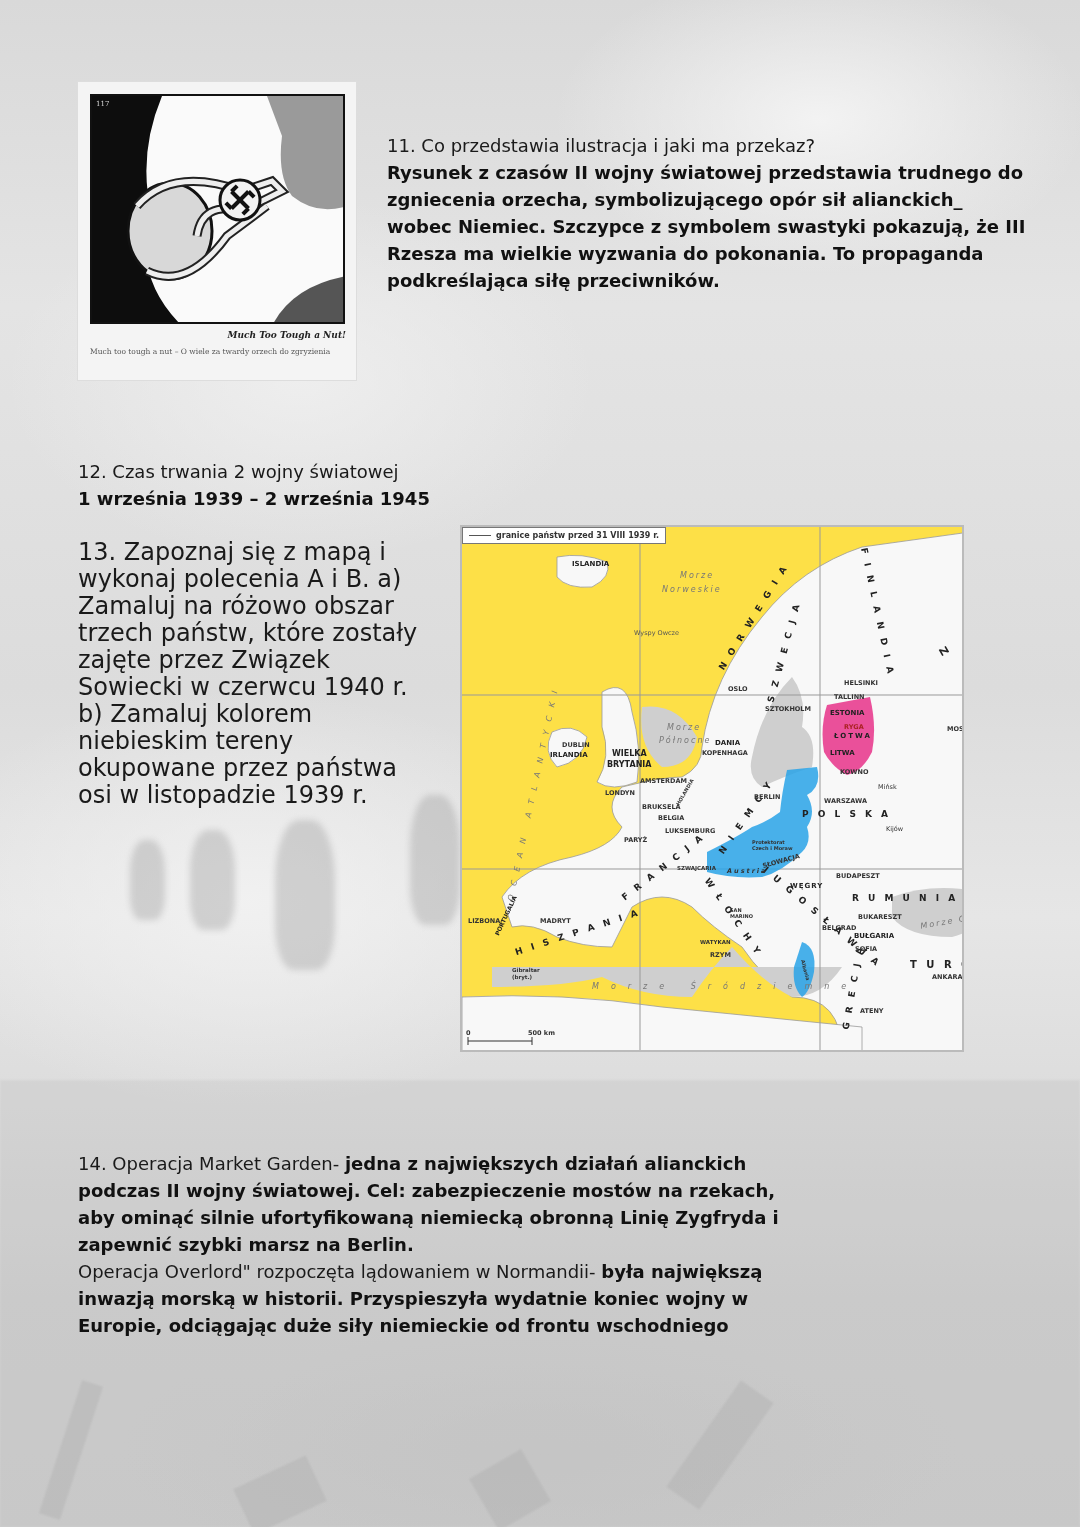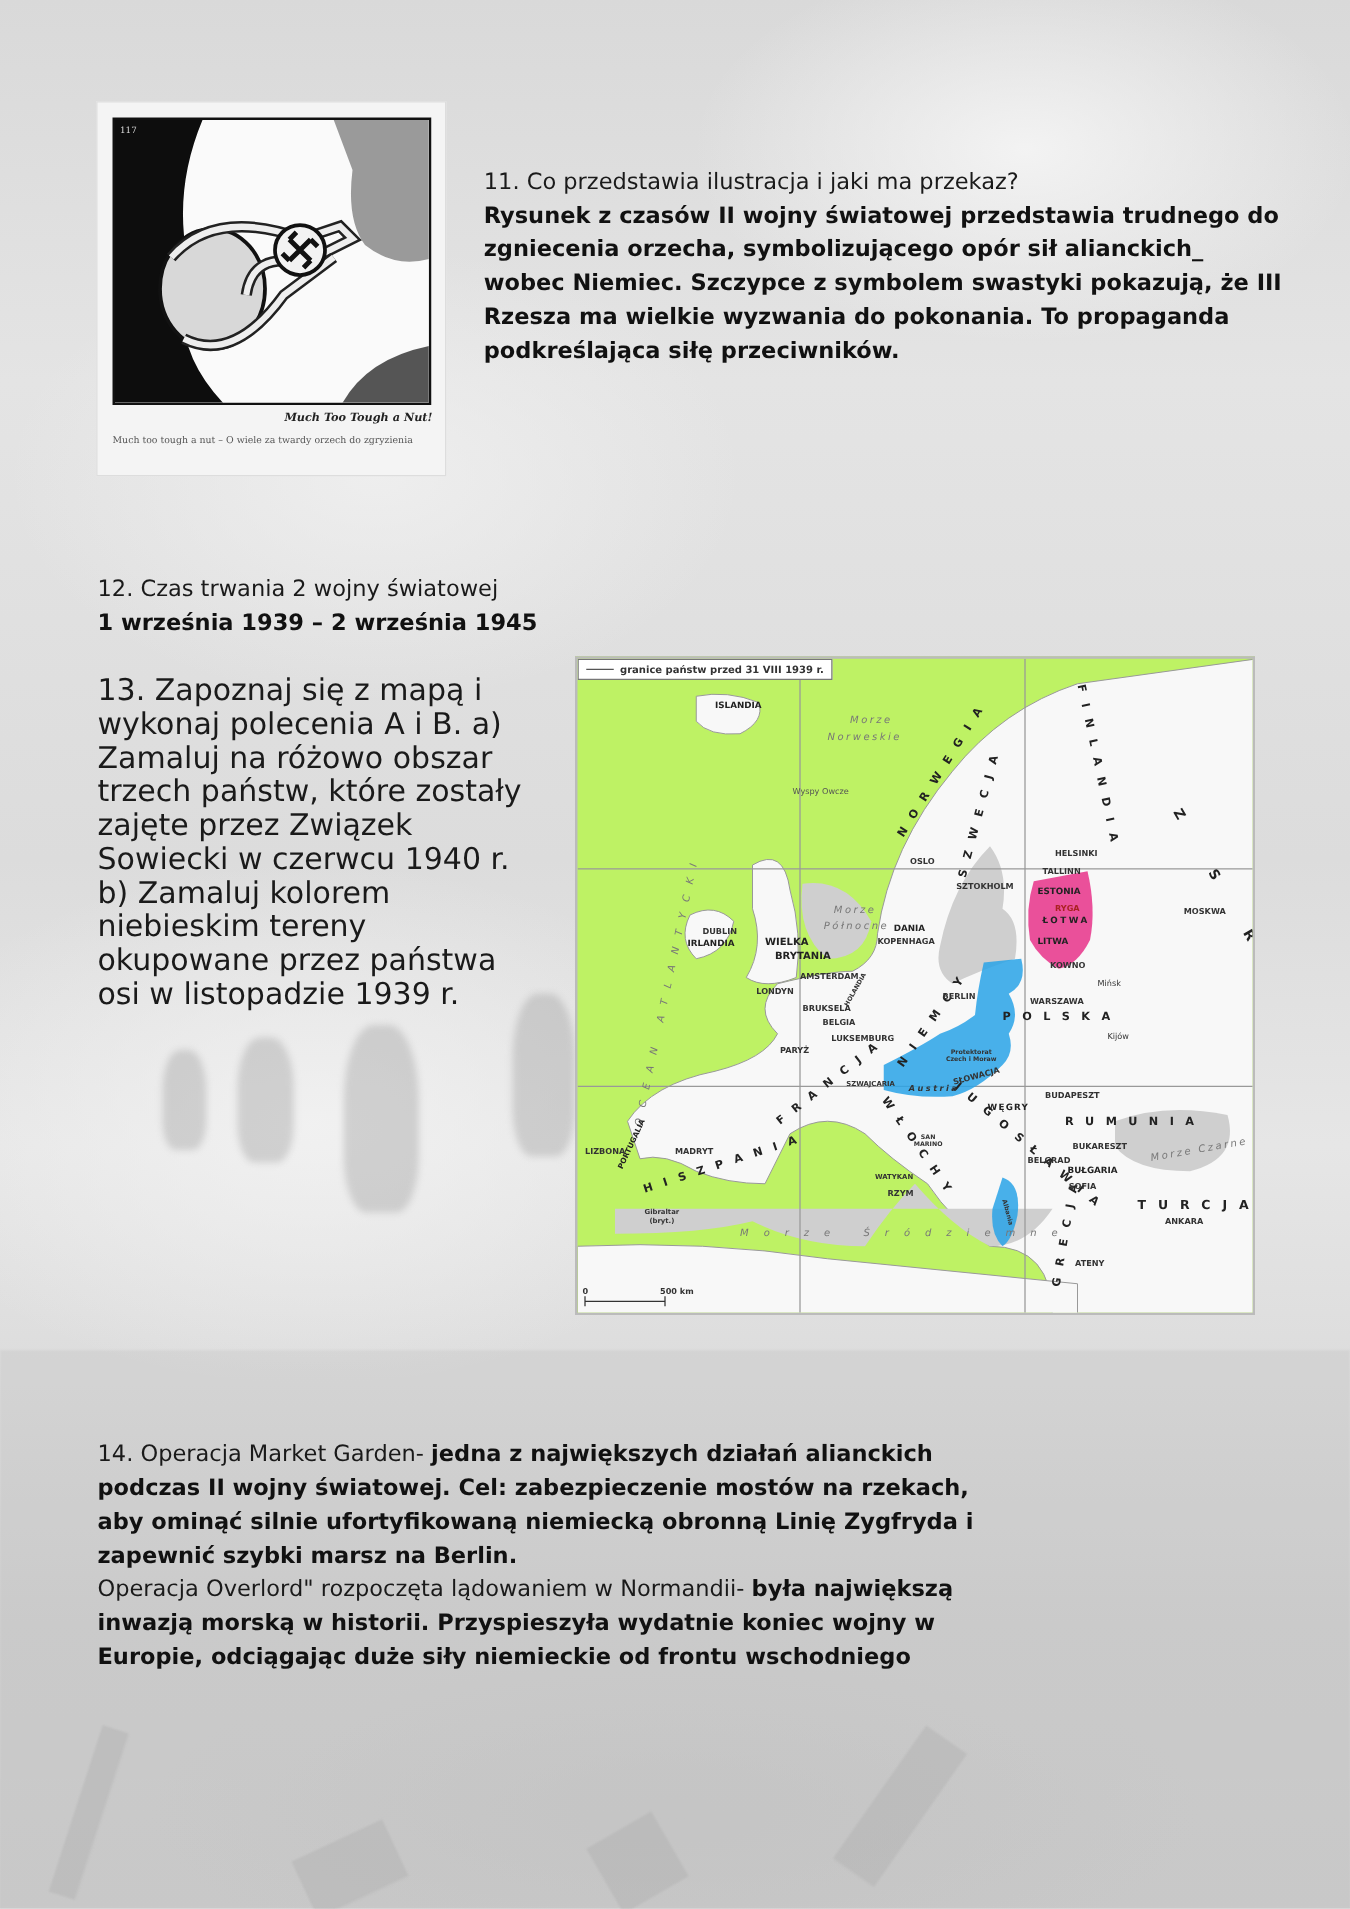--- a/index.html
+++ b/index.html
@@ -37,22 +37,22 @@
   .q-block { position: absolute; font-size: 18px; line-height: 27px; }
   .q-label { font-weight: normal; color: #1a1a1a; }
   .answer { font-weight: bold; color: #111; }
 
   #q11 { left: 387px; top: 132px; width: 640px; }
   #q12 { left: 78px; top: 434px; width: 360px; margin-top: 24px; }
   #q13 { left: 78px; top: 539px; width: 340px; font-size: 24px; line-height: 27px; }
   #q14 { left: 78px; top: 1150px; width: 720px; font-size: 18px; line-height: 27px; }
 
   .map {
-    position: absolute; left: 460px; top: 525px; width: 544px; height: 527px;
-    background: #bef264; border: 2px solid #bbb; overflow: hidden; text-align: center;
+    position: absolute; left: 460px; top: 525px; width: 504px; height: 527px;
+    background: #fde047; border: 2px solid #bbb; overflow: hidden;
   }
   .map svg { position: absolute; inset: 0; }
   .map-legend {
     position: absolute; left: 0; top: 0; background: #fff; border: 1px solid #777;
     font-size: 8px; padding: 3px 6px; display: flex; align-items: center; gap: 5px; font-weight: bold; color: #333;
   }
   .map-legend .line { display: inline-block; width: 22px; height: 1px; background: #555; }
   .ml { position: absolute; font-size: 7px; font-weight: bold; color: #222; white-space: nowrap; }
   .ml.big { font-size: 9px; letter-spacing: 3px; }
   .ml.sea { font-style: italic; color: #777; font-weight: normal; letter-spacing: 2px; font-size: 8px; }
@@ -152,21 +152,21 @@
   <span class="ml sea" style="left:205px;top:196px;">Morze</span>
   <span class="ml sea" style="left:197px;top:209px;">Północne</span>
   <span class="ml sea" style="left:-40px;top:260px;transform:rotate(-78deg);letter-spacing:9px;">OCEAN ATLANTYCKI</span>
   <span class="ml sea" style="left:130px;top:455px;letter-spacing:12px;">Morze Śródziemne</span>
   <span class="ml sea" style="left:458px;top:388px;transform:rotate(-10deg);">Morze Czarne</span>
   <span class="ml city" style="left:172px;top:102px;color:#555;font-weight:normal;">Wyspy Owcze</span>
 
   <span class="ml" style="left:110px;top:33px;">ISLANDIA</span>
   <span class="ml" style="left:88px;top:224px;">IRLANDIA</span>
   <span class="ml" style="left:150px;top:222px;font-size:8px;">WIELKA</span>
-  <span class="ml" style="left:158px;top:233px;font-size:8px;">BRYTANIA</span>
+  <span class="ml" style="left:145px;top:233px;font-size:8px;">BRYTANIA</span>
   <span class="ml big" style="left:230px;top:85px;transform:rotate(-58deg);">N O R W E G I A</span>
   <span class="ml big" style="left:270px;top:120px;transform:rotate(-75deg);">S Z W E C J A</span>
   <span class="ml big" style="left:350px;top:80px;transform:rotate(78deg);">F I N L A N D I A</span>
   <span class="ml" style="left:368px;top:182px;">ESTONIA</span>
   <span class="ml" style="left:372px;top:205px;letter-spacing:2px;">ŁOTWA</span>
   <span class="ml" style="left:368px;top:222px;">LITWA</span>
   <span class="ml" style="left:253px;top:212px;">DANIA</span>
   <span class="ml big" style="left:240px;top:285px;transform:rotate(-55deg);">N I E M C Y</span>
   <span class="ml big" style="left:340px;top:282px;">P O L S K A</span>
   <span class="ml big" style="left:150px;top:335px;transform:rotate(-38deg);">F R A N C J A</span>

